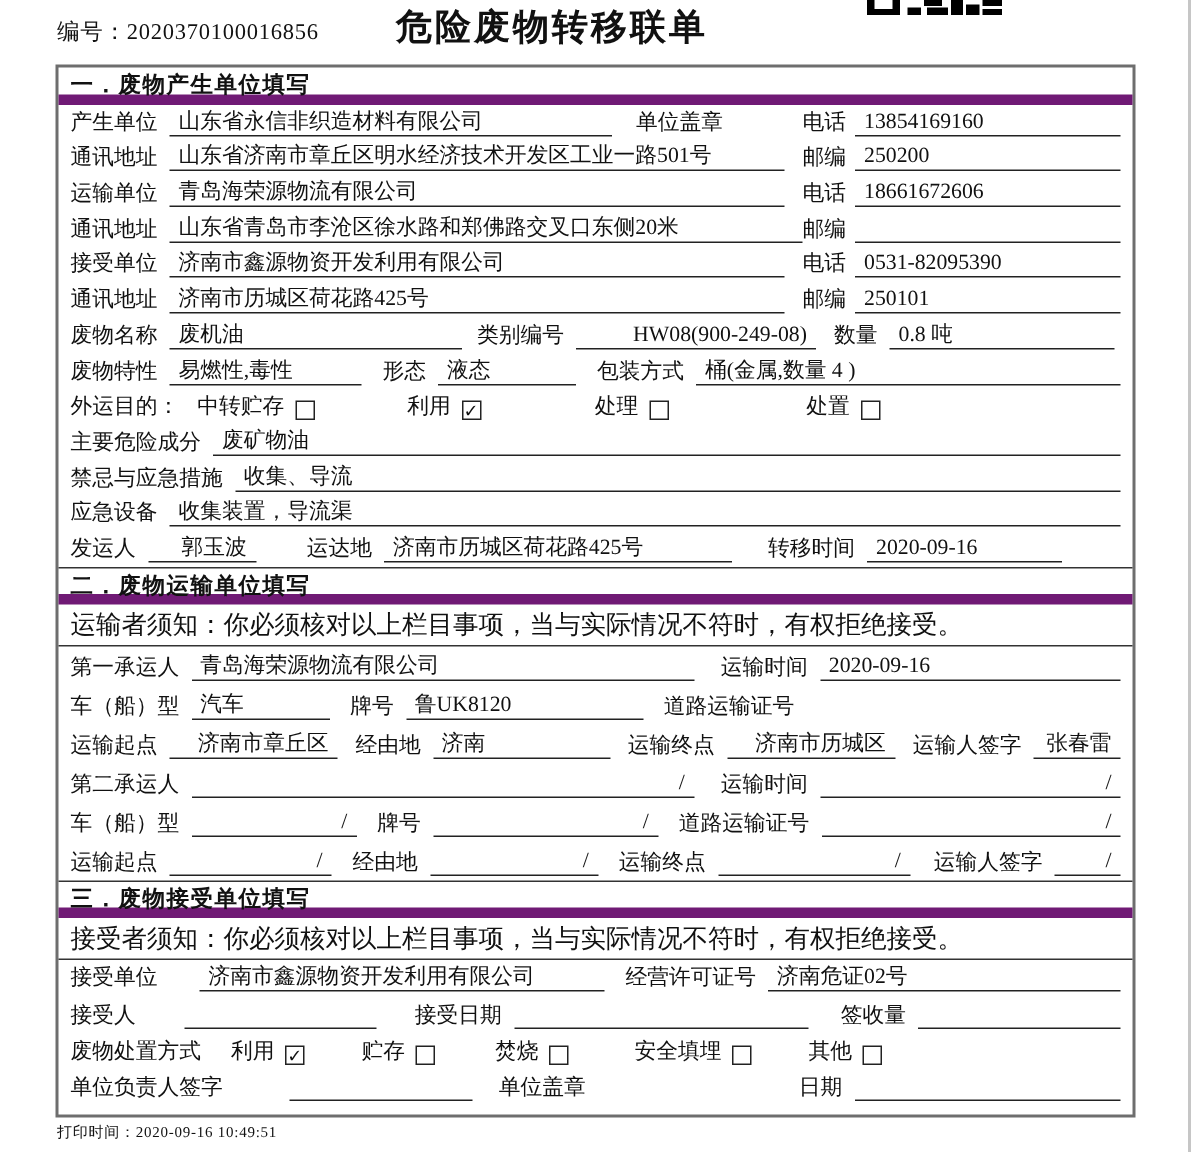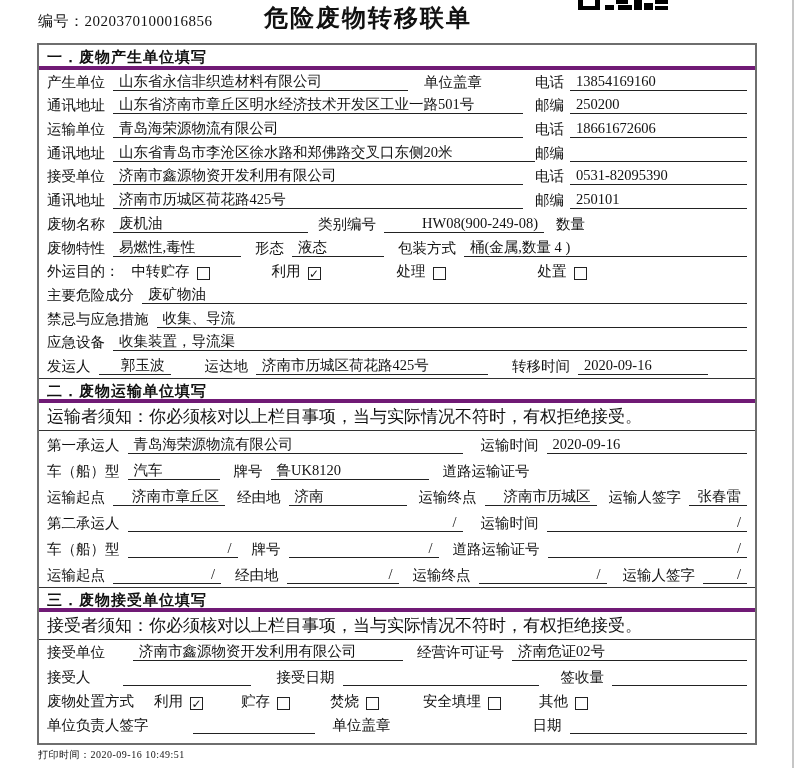--- a/index.html
+++ b/index.html
@@ -13,21 +13,21 @@
   .serial { position:absolute; left:38px; top:12px; font-size:15px; letter-spacing:0.5px; }
   .doc-title { position:absolute; left:0; right:60px; top:2px; text-align:center;
     font-size:24px; font-weight:bold; letter-spacing:2px; }
   .qr-frag { position:absolute; top:0; right:128px; width:90px; height:10px; }
 
   
   .form-box { position:absolute; left:37px; top:43px; width:720px; height:702px;
     border:2px solid #6e6e6e; background:#fff; }
 
   .sec-head { height:25px; line-height:24px; padding:0 8px; font-weight:bold;
-    font-size:15px; border-bottom:4px solid #701a75; letter-spacing:1px; }
+    font-size:15px; border-bottom:7px solid #701a75; letter-spacing:1px; }
   .sec-head.mid { border-top:1px solid #333; }
 
   .notice { height:28px; line-height:27px; padding:0 8px; font-size:17px;
     border-bottom:1px solid #333; }
 
   .row { display:flex; align-items:flex-end; padding:0 8px 3px 8px; font-size:14.5px;
     line-height:18px; }
   .s1 .row { height:23.7px; }
   .s2 .row { height:26px; }
   .s3 .row { height:24.3px; }
@@ -132,20 +132,21 @@
           <span class="val">250101</span>
         </span>
       </div>
 
       <div class="row">
         <span class="lbl">废物名称</span>
         <span class="val" style="width:195px">废机油</span>
         <span class="lbl" style="margin-left:10px">类别编号</span>
         <span class="val ctr" style="width:160px">HW08(900-249-08)</span>
         <span class="lbl" style="margin-left:12px">数量</span>
+        <span class="val" style="width:150px">0.8 吨</span>
       </div>
 
       <div class="row">
         <span class="lbl">废物特性</span>
         <span class="val" style="width:128px">易燃性,毒性</span>
         <span class="lbl" style="margin-left:14px">形态</span>
         <span class="val" style="width:92px">液态</span>
         <span class="lbl" style="margin-left:14px">包装方式</span>
         <span class="val fill">桶(金属,数量 4 )</span>
       </div>

